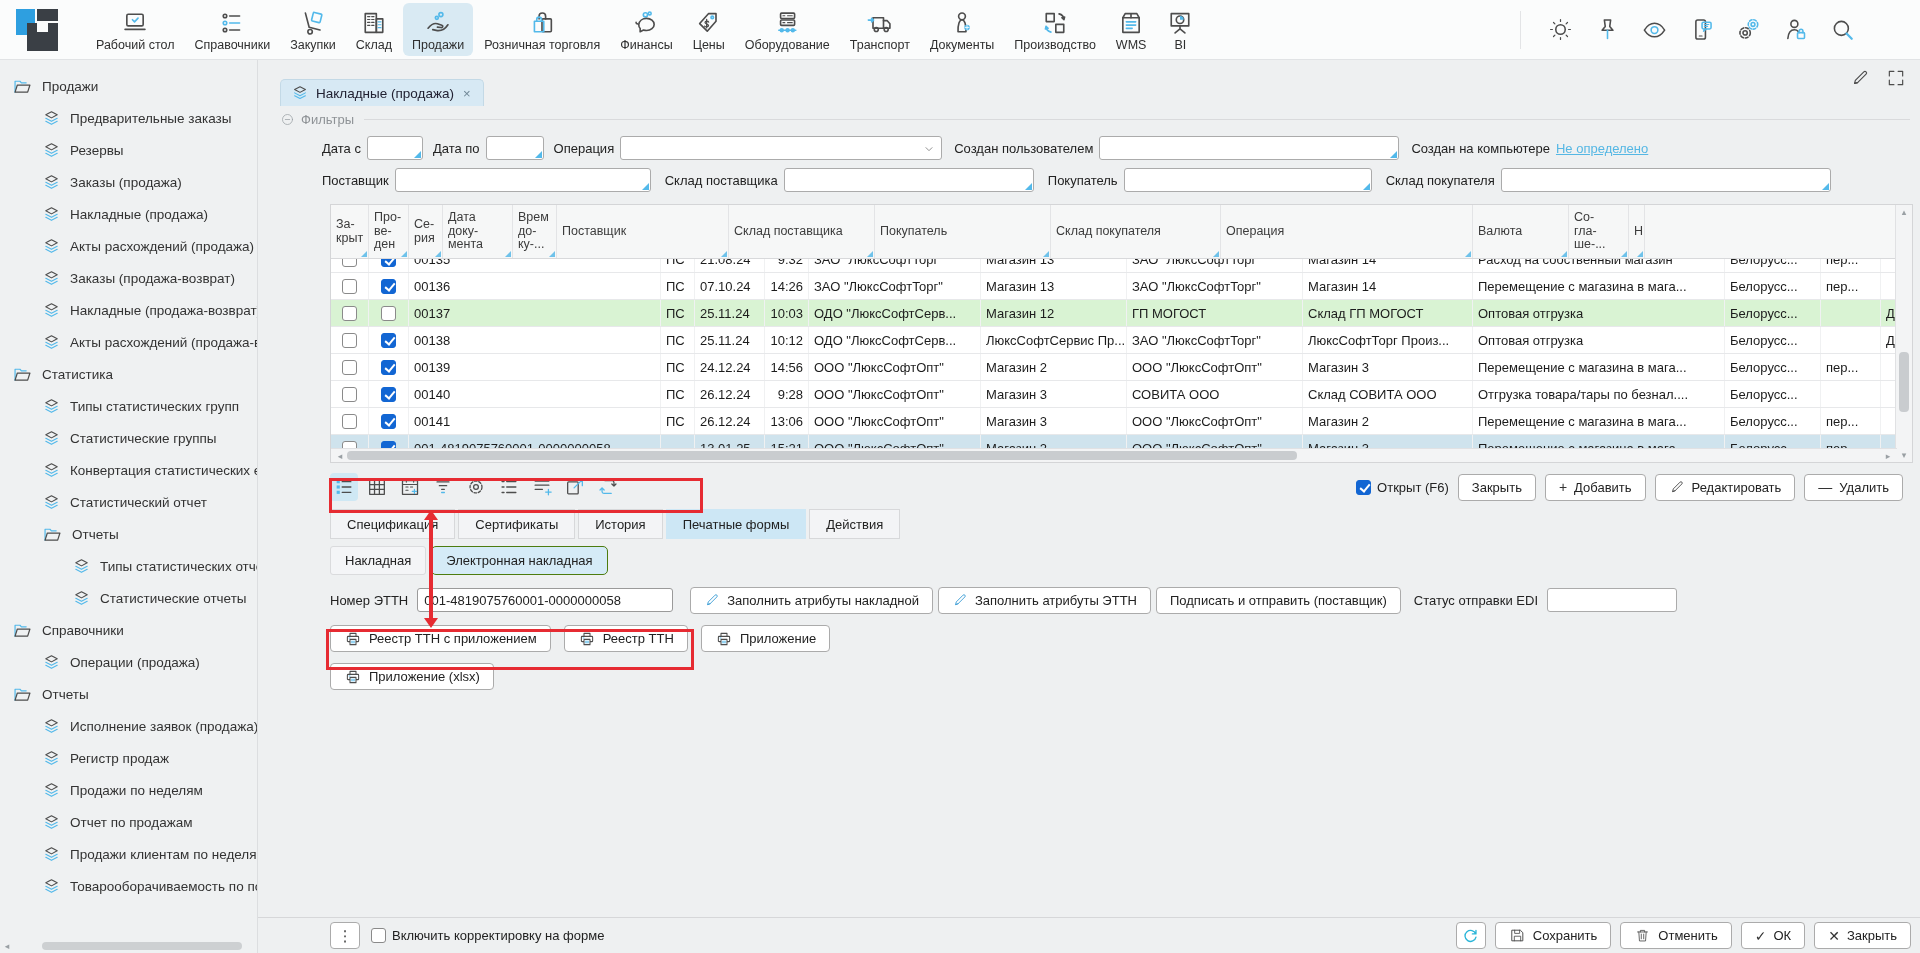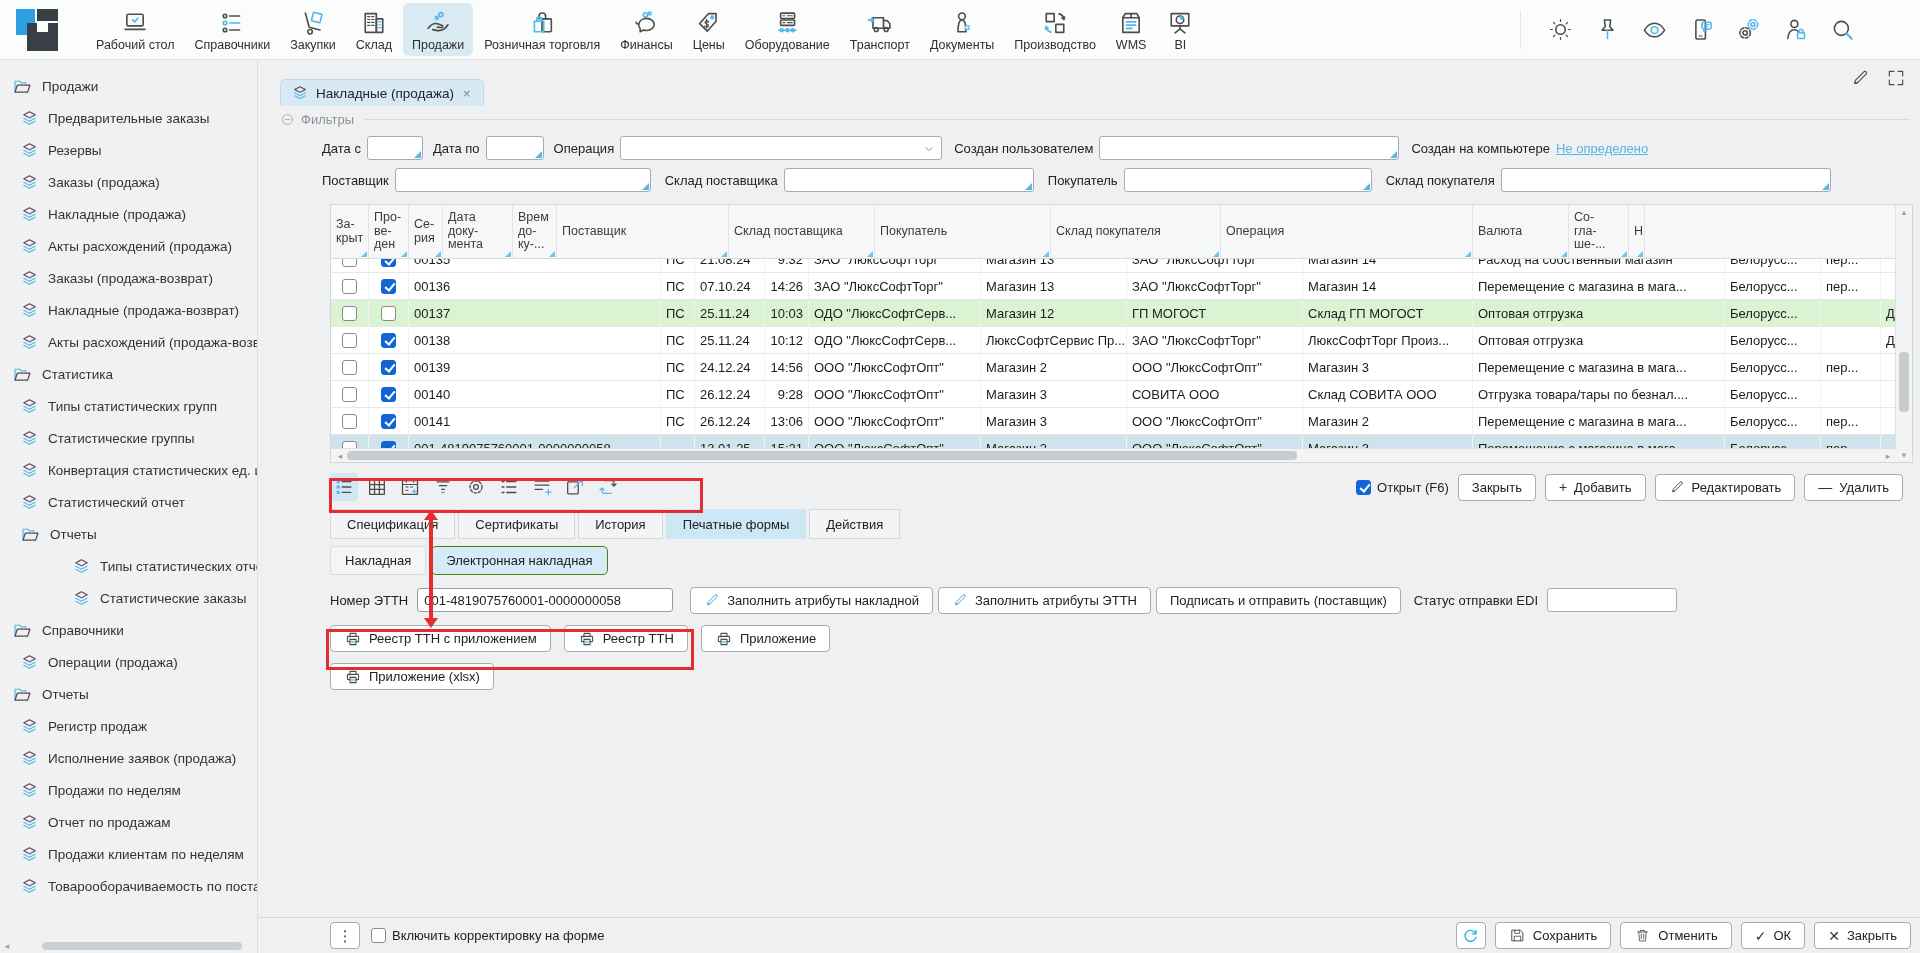--- a/index.html
+++ b/index.html
@@ -26,21 +26,21 @@
   .nav-item.active{background:#d9eaf3}
   .nav-item .ico{height:30px}
   .top-icons{margin-left:auto;display:flex;align-items:center;gap:20px;padding-right:64px}
   .top-sep{width:1px;height:38px;background:#e3e4e6;margin-right:6px}
 
   
   .sidebar{position:absolute;left:0;top:60px;width:258px;height:893px;background:#eff1f2;border-right:1px solid #dcdee0;overflow:hidden}
   .tree{padding-top:10px}
   .tree-item{display:flex;align-items:center;gap:9px;height:32px;font-size:13.5px;color:#333;white-space:nowrap;overflow:hidden;cursor:default}
   .tree-item[data-level="0"]{padding-left:12px}
-  .tree-item[data-level="1"]{padding-left:20px}
+  .tree-item[data-level="1"]{padding-left:42px}
   .tree-item[data-level="2"]{padding-left:72px}
   .sb-hscroll{position:absolute;left:0;bottom:2px;width:258px;height:10px;display:flex;align-items:center}
   .sb-hscroll .thumb{margin-left:28px;width:200px;height:8px;background:#cdd0d2;border-radius:4px}
   .scroll-arrow{color:#9aa0a4;font-size:9px;width:14px;text-align:center}
 
   
   .main{position:absolute;left:258px;top:60px;width:1662px;height:893px}
   .tabbar{position:absolute;left:0;top:0;width:100%;height:46px}
   .doc-tab{position:absolute;left:22px;bottom:0;height:27px;display:flex;align-items:center;gap:7px;padding:0 12px 0 10px;background:#d7e9f4;border:1px solid #c3d9e6;border-bottom:none;border-radius:5px 5px 0 0;font-size:13.5px;color:#223}
   .doc-tab .x{color:#6f8796;font-size:13px;margin-left:2px;cursor:pointer}
@@ -482,21 +482,21 @@
           </span>
           <span>Типы статистических отчетов</span>
         </div>
         <div class="tree-item" data-level="2">
           <span class="ico">
             <svg viewBox="0 0 24 24" width="19" height="19">
               <path d="M12 3.6L19.2 7.4 12 11.2 4.8 7.4z"></path>
               <path class="a" d="M4.8 11.8l7.2 3.8 7.2-3.8M4.8 15.6l7.2 3.8 7.2-3.8"></path>
             </svg>
           </span>
-          <span>Статистические заказы</span>
+          <span>Статистические отчеты</span>
         </div>
         <div class="tree-item" data-level="0">
           <span class="ico">
             <svg viewBox="0 0 24 24" width="21" height="21">
               <path class="a" d="M3.5 18.5V6h5.6l1.7 1.8h5.4"></path>
               <path d="M3.5 18.5l2.6-8.2h14.4l-2.6 8.2z"></path>
             </svg>
           </span>
           <span>Справочники</span>
         </div>
@@ -518,30 +518,30 @@
           </span>
           <span>Отчеты</span>
         </div>
         <div class="tree-item" data-level="1">
           <span class="ico">
             <svg viewBox="0 0 24 24" width="19" height="19">
               <path d="M12 3.6L19.2 7.4 12 11.2 4.8 7.4z"></path>
               <path class="a" d="M4.8 11.8l7.2 3.8 7.2-3.8M4.8 15.6l7.2 3.8 7.2-3.8"></path>
             </svg>
           </span>
+          <span>Исполнение заявок (продажа)</span>
+        </div>
+        <div class="tree-item" data-level="1">
+          <span class="ico">
+            <svg viewBox="0 0 24 24" width="19" height="19">
+              <path d="M12 3.6L19.2 7.4 12 11.2 4.8 7.4z"></path>
+              <path class="a" d="M4.8 11.8l7.2 3.8 7.2-3.8M4.8 15.6l7.2 3.8 7.2-3.8"></path>
+            </svg>
+          </span>
           <span>Регистр продаж</span>
-        </div>
-        <div class="tree-item" data-level="1">
-          <span class="ico">
-            <svg viewBox="0 0 24 24" width="19" height="19">
-              <path d="M12 3.6L19.2 7.4 12 11.2 4.8 7.4z"></path>
-              <path class="a" d="M4.8 11.8l7.2 3.8 7.2-3.8M4.8 15.6l7.2 3.8 7.2-3.8"></path>
-            </svg>
-          </span>
-          <span>Исполнение заявок (продажа)</span>
         </div>
         <div class="tree-item" data-level="1">
           <span class="ico">
             <svg viewBox="0 0 24 24" width="19" height="19">
               <path d="M12 3.6L19.2 7.4 12 11.2 4.8 7.4z"></path>
               <path class="a" d="M4.8 11.8l7.2 3.8 7.2-3.8M4.8 15.6l7.2 3.8 7.2-3.8"></path>
             </svg>
           </span>
           <span>Продажи по неделям</span>
         </div>

